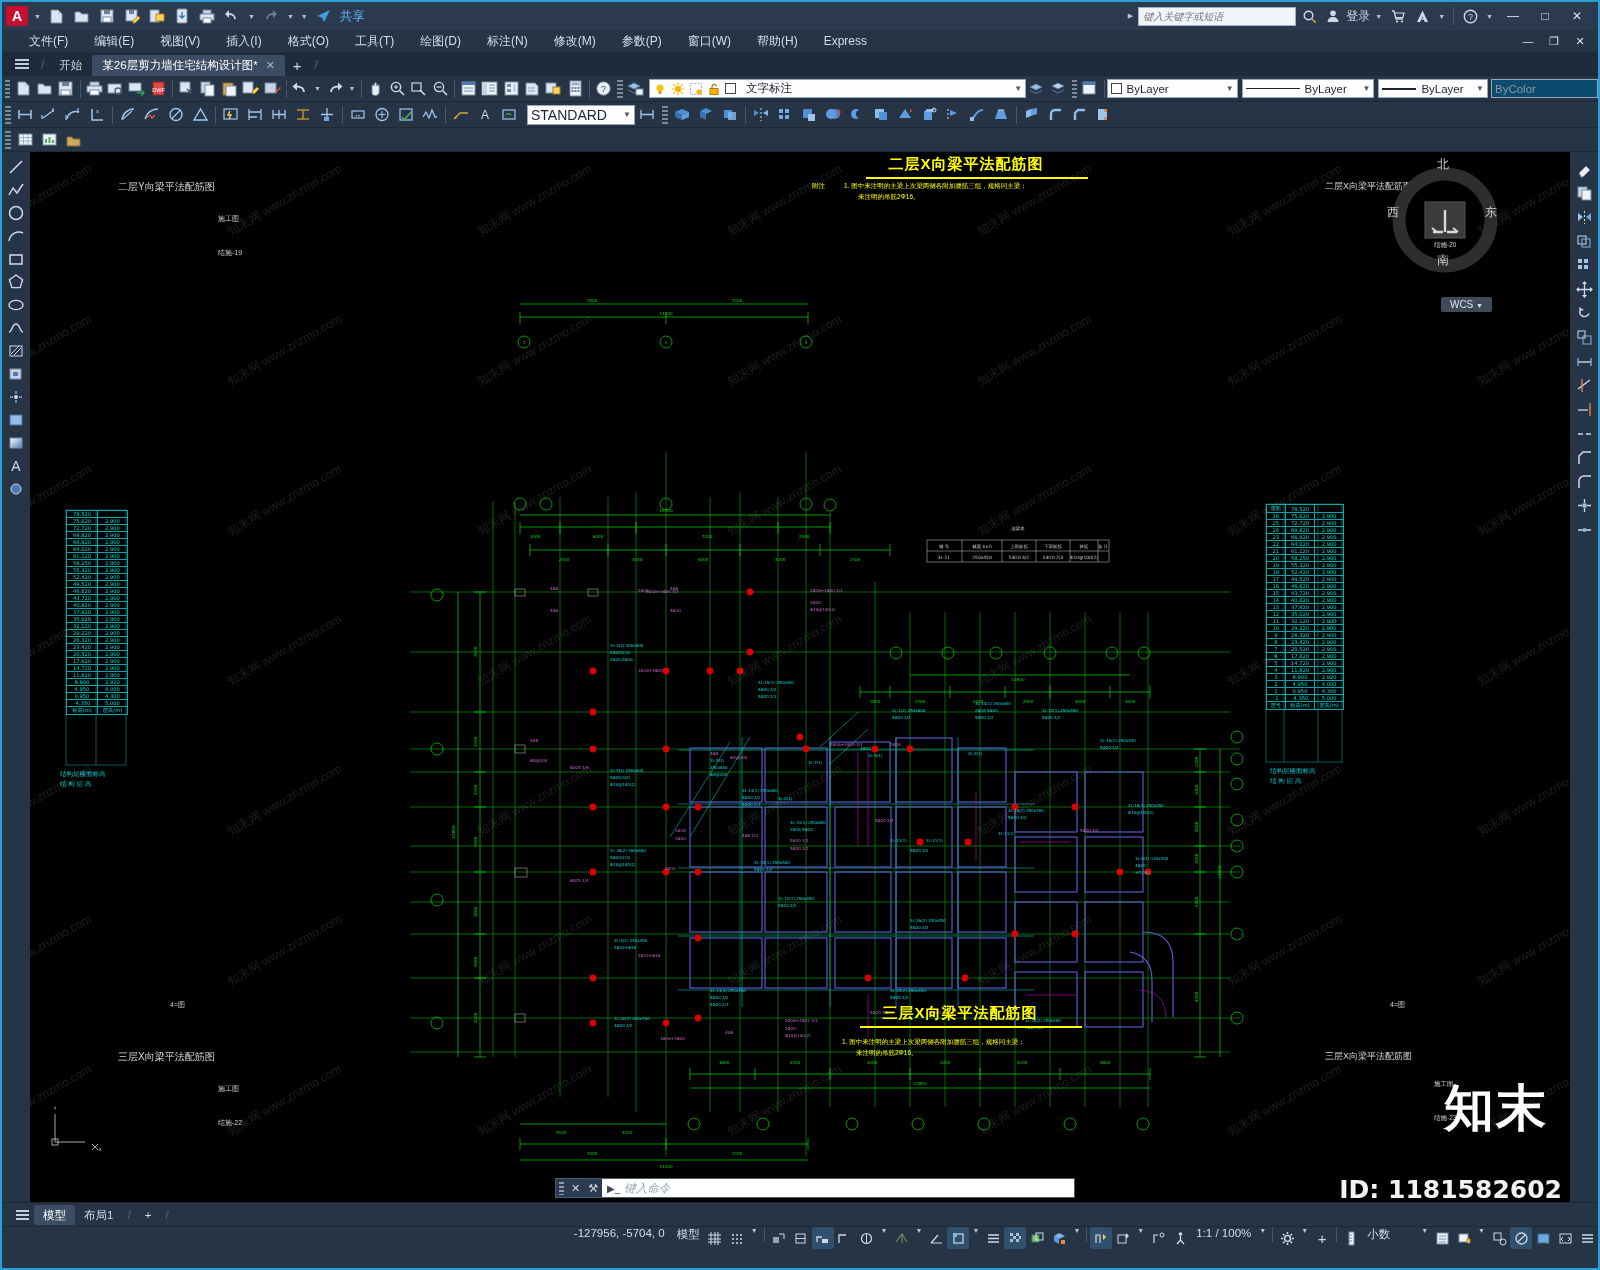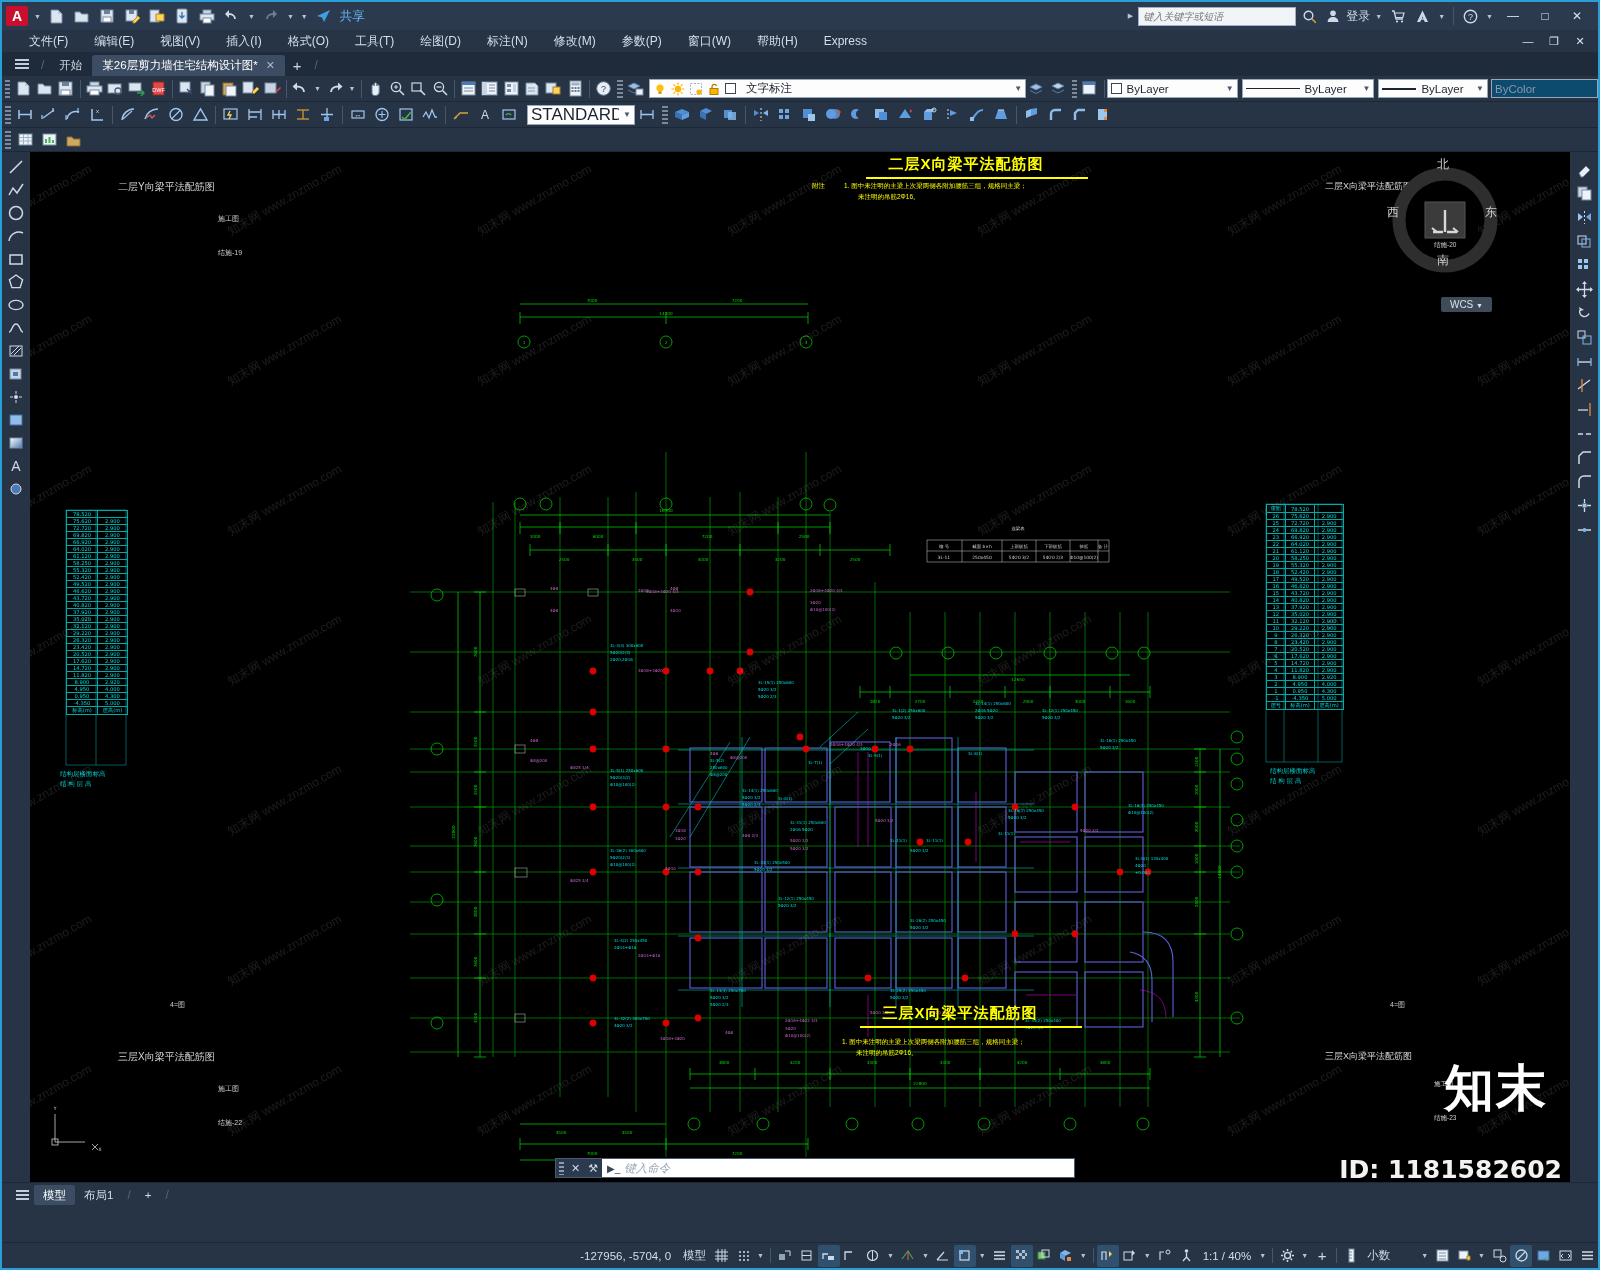--- a/index.html
+++ b/index.html
@@ -136,22 +136,22 @@
 
   
   .layoutbar{height:24px;background:#263446;display:flex;align-items:center;padding-left:8px;flex:none;
              border-top:1px solid #1d2836;}
   .lhamb{width:24px;height:20px;display:flex;align-items:center;justify-content:center;}
   .lhamb div{width:13px;height:2px;background:#c3cfdc;box-shadow:0 -4px 0 #c3cfdc,0 4px 0 #c3cfdc;}
   .ltab{font-size:11.5px;color:#d4dee9;padding:0 9px;line-height:20px;}
   .ltab.active{background:#3c4d63;color:#fff;border-radius:2px;}
 
   
-  .statusbar{height:26px;background:#263446;display:flex;align-items:center;flex:none;
-             border-top:1px solid #1d2836;margin-top:36px;}
+  .statusbar{height:42px;background:#263446;display:flex;flex:none;
+             border-top:1px solid #1d2836;}
   .coords{font-size:11.5px;color:#d4dee9;margin-left:auto;padding:0 8px;}
   .sb-ico{width:22px;height:22px;display:flex;align-items:center;justify-content:center;}
   .sb-ico.on{background:#31506e;border-radius:2px;}
   .sb-txt{font-size:11.5px;color:#d4dee9;padding:0 4px;}
   .sb-caret{font-size:7px;color:#b6c2d1;padding:0 3px;}
   .sbsep{width:1px;height:15px;background:#46576d;margin:0 3px;}
   .scalebox{font-size:11.5px;color:#d4dee9;padding:0 5px;}
   .decbox{font-size:11.5px;color:#d4dee9;padding:0 5px;min-width:56px;}
 
   
@@ -679,21 +679,21 @@
           <text x="9" y="13" font-size="12" fill="#cfdae6" text-anchor="middle" font-family="Liberation Sans">A</text>
         </svg>
       </div>
     <div class="ti">
         <svg width="18" height="17" viewBox="0 0 18 17">
           <rect x="3" y="4" width="12" height="9" stroke="#9ec6f0" fill="none" stroke-width="1.2"></rect>
           <path d="M6 9a3 3 0 015 0" stroke="#4caf50" fill="none" stroke-width="1.4"></path>
         </svg>
       </div>
     <div class="combo" style="width:108px;margin-left:6px;height:20px">
-      <span class="cv" style="font-size:17px">STANDARD</span>
+      <span class="cv" style="font-size:14px">STANDARD</span>
       <span class="ar">▼</span>
     </div>
     <div class="ti">
         <svg width="18" height="17" viewBox="0 0 18 17">
           <path d="M3 4v9M15 4v9M3 8.5h12" stroke="#9ec6f0" stroke-width="1.3"></path>
         </svg>
       </div>
     <div class="grip"></div>
     <div class="ti">
         <svg width="18" height="17" viewBox="0 0 18 17">
@@ -2074,21 +2074,21 @@
           <path d="M3 12V4h4" stroke="#cfdae6" fill="none" stroke-width="1.2"></path>
           <circle cx="11" cy="4" r="2" fill="none" stroke="#cfdae6"></circle>
         </svg>
       </div>
     <div class="sb-ico">
         <svg width="15" height="15" viewBox="0 0 15 15">
           <circle cx="7.5" cy="3" r="1.8" fill="#cfdae6"></circle>
           <path d="M7.5 5v4M4 13l3.5-4L11 13" stroke="#cfdae6" fill="none" stroke-width="1.3"></path>
         </svg>
       </div>
-    <span class="scalebox">1:1 / 40%</span>
+    <span class="scalebox">1:1 / 100%</span>
     <span class="sb-caret">▼</span>
     <div class="sbsep"></div>
     <div class="sb-ico">
         <svg width="15" height="15" viewBox="0 0 15 15">
           <circle cx="7.5" cy="7.5" r="3" fill="none" stroke="#cfdae6" stroke-width="1.5"></circle>
           <g stroke="#cfdae6" stroke-width="1.5">
             <path d="M7.5 1v2M7.5 12v2M1 7.5h2M12 7.5h2M3 3l1.4 1.4M10.6 10.6l1.4 1.4M12 3l-1.4 1.4M4.4 10.6L3 12"></path>
           </g>
         </svg>
       </div>

